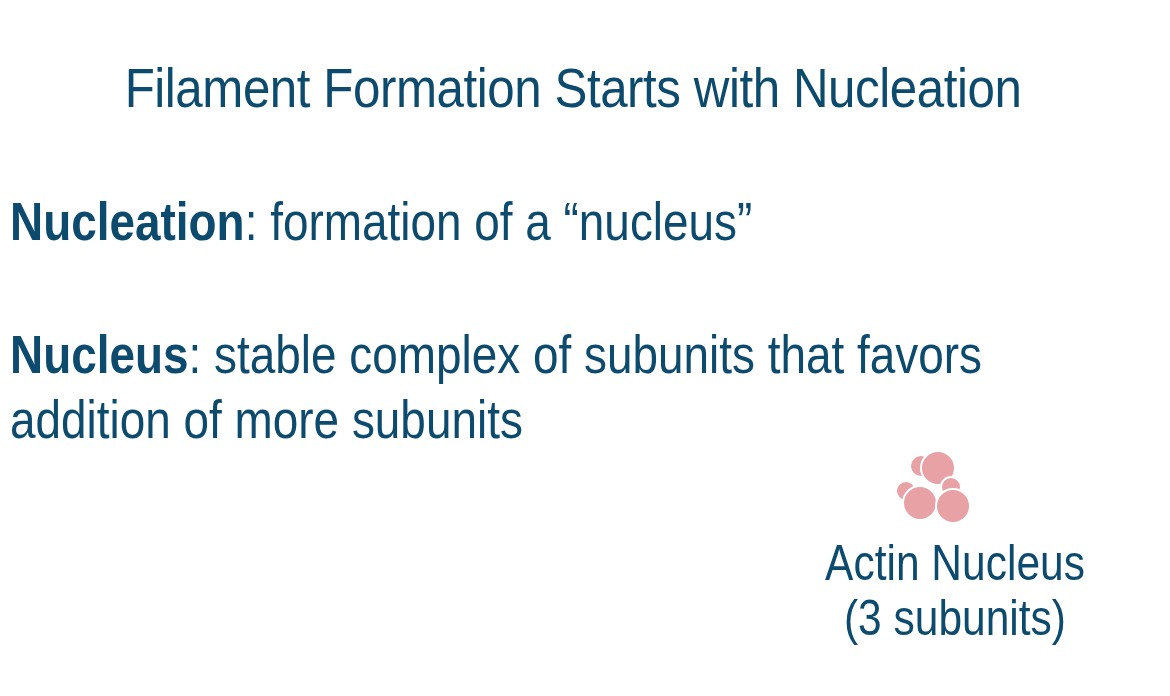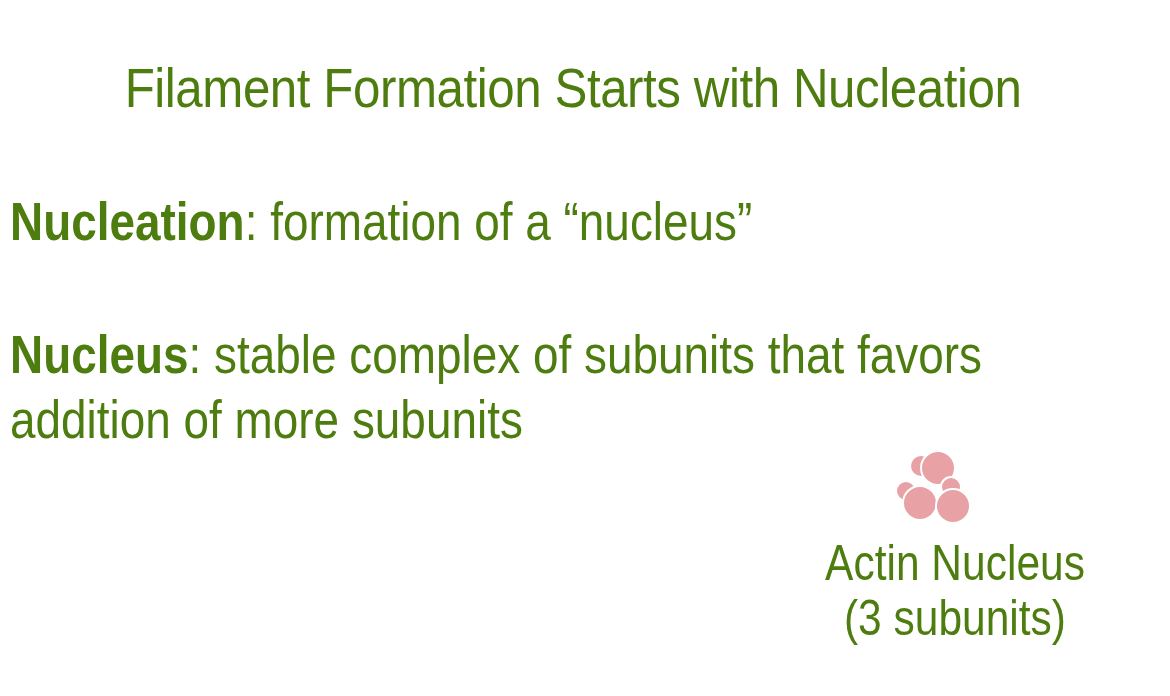--- a/index.html
+++ b/index.html
@@ -7,21 +7,21 @@
     padding: 0;
     background: #ffffff;
   }
   .slide {
     position: relative;
     width: 1170px;
     height: 696px;
     background: #ffffff;
     overflow: hidden;
     font-family: "Liberation Sans", "DejaVu Sans", sans-serif;
-    color: #4d7c0f;
+    color: #0c4a6e;
   }
   .title {
     position: absolute;
     top: 58px;
     left: 0;
     right: 24px;
     margin: 0;
     text-align: center;
     font-size: 56px;
     line-height: 60px;

